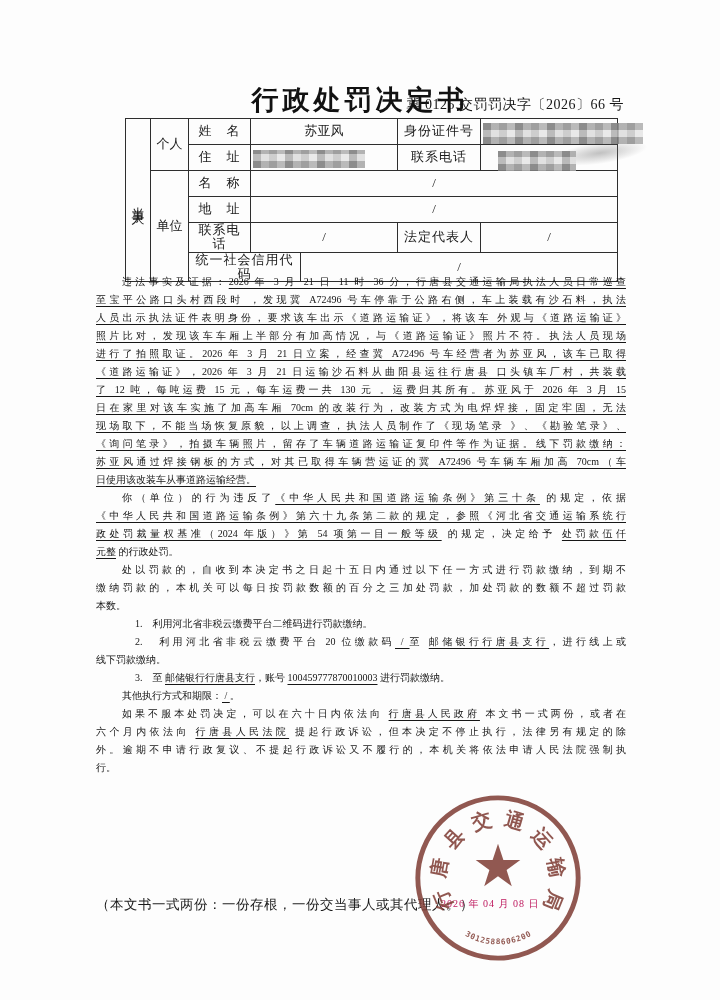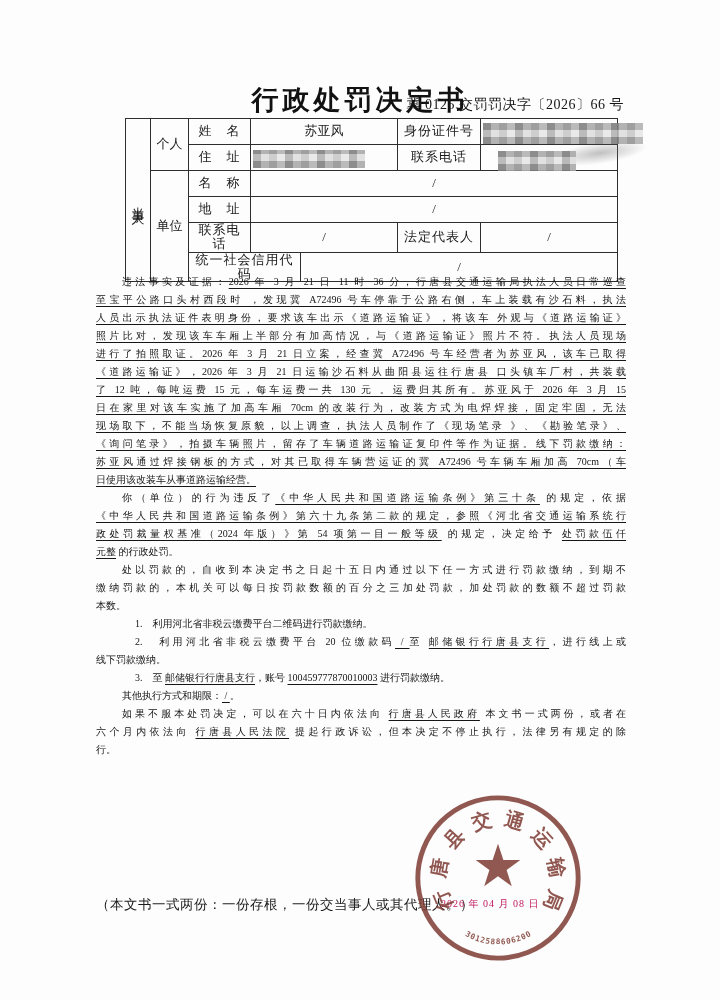--- a/index.html
+++ b/index.html
@@ -139,20 +139,21 @@
       <div class="bline just" style="text-indent: 26px;"><span>处以罚款的，自收到本决定书之日起十五日内通过以下任一方式进行罚款缴纳，到期不</span></div>
       <div class="bline just"><span>缴纳罚款的，本机关可以每日按罚款数额的百分之三加处罚款，加处罚款的数额不超过罚款</span></div>
       <div class="bline"><span>本数。</span></div>
       <div class="bline" style="text-indent: 39px;"><span>1.　利用河北省非税云缴费平台二维码进行罚款缴纳。</span></div>
       <div class="bline just" style="text-indent: 39px;"><span>2.　利用河北省非税云缴费平台 20 位缴款码</span><span class="ul"> / </span><span>至 </span><span class="ul">邮储银行行唐县支行</span><span>，进行线上或</span></div>
       <div class="bline"><span>线下罚款缴纳。</span></div>
       <div class="bline" style="text-indent: 39px;"><span>3.　至 </span><span class="ul">邮储银行行唐县支行</span><span>，账号 </span><span class="ul">100459777870010003</span><span> 进行罚款缴纳。</span></div>
       <div class="bline" style="text-indent: 26px;"><span>其他执行方式和期限：</span><span class="ul"> / </span><span>。</span></div>
       <div class="bline just" style="text-indent: 26px;"><span>如果不服本处罚决定，可以在六十日内依法向 </span><span class="ul">行唐县人民政府</span><span> 本文书一式两份，或者在</span></div>
       <div class="bline just"><span>六个月内依法向 </span><span class="ul">行唐县人民法院</span><span> 提起行政诉讼，但本决定不停止执行，法律另有规定的除</span></div>
+      <div class="bline just"><span>外。逾期不申请行政复议、不提起行政诉讼又不履行的，本机关将依法申请人民法院强制执</span></div>
       <div class="bline"><span>行。</span></div>
     </div>
 
   <div class="copy-note">（本文书一式两份：一份存根，一份交当事人或其代理人。）</div>
   <div class="seal-date">2026 年 04 月 08 日</div>
 
   <svg class="seal" viewBox="0 0 180 180">
     <circle cx="90" cy="90" r="82" fill="none" stroke-width="5" opacity="0.85" stroke="#7e3b33"></circle>
     <polygon opacity="0.85" points="90,55 95.5,71.5 112.8,71.6 98.8,81.9 104.1,98.4 90,88.3 75.9,98.4 81.2,81.9 67.2,71.6 84.5,71.5" fill="#7e3b33"></polygon>
     <g id="seal-agency" font-family="'DejaVu Sans','Liberation Sans',sans-serif" font-size="20" font-weight="bold" text-anchor="middle" opacity="0.85">

